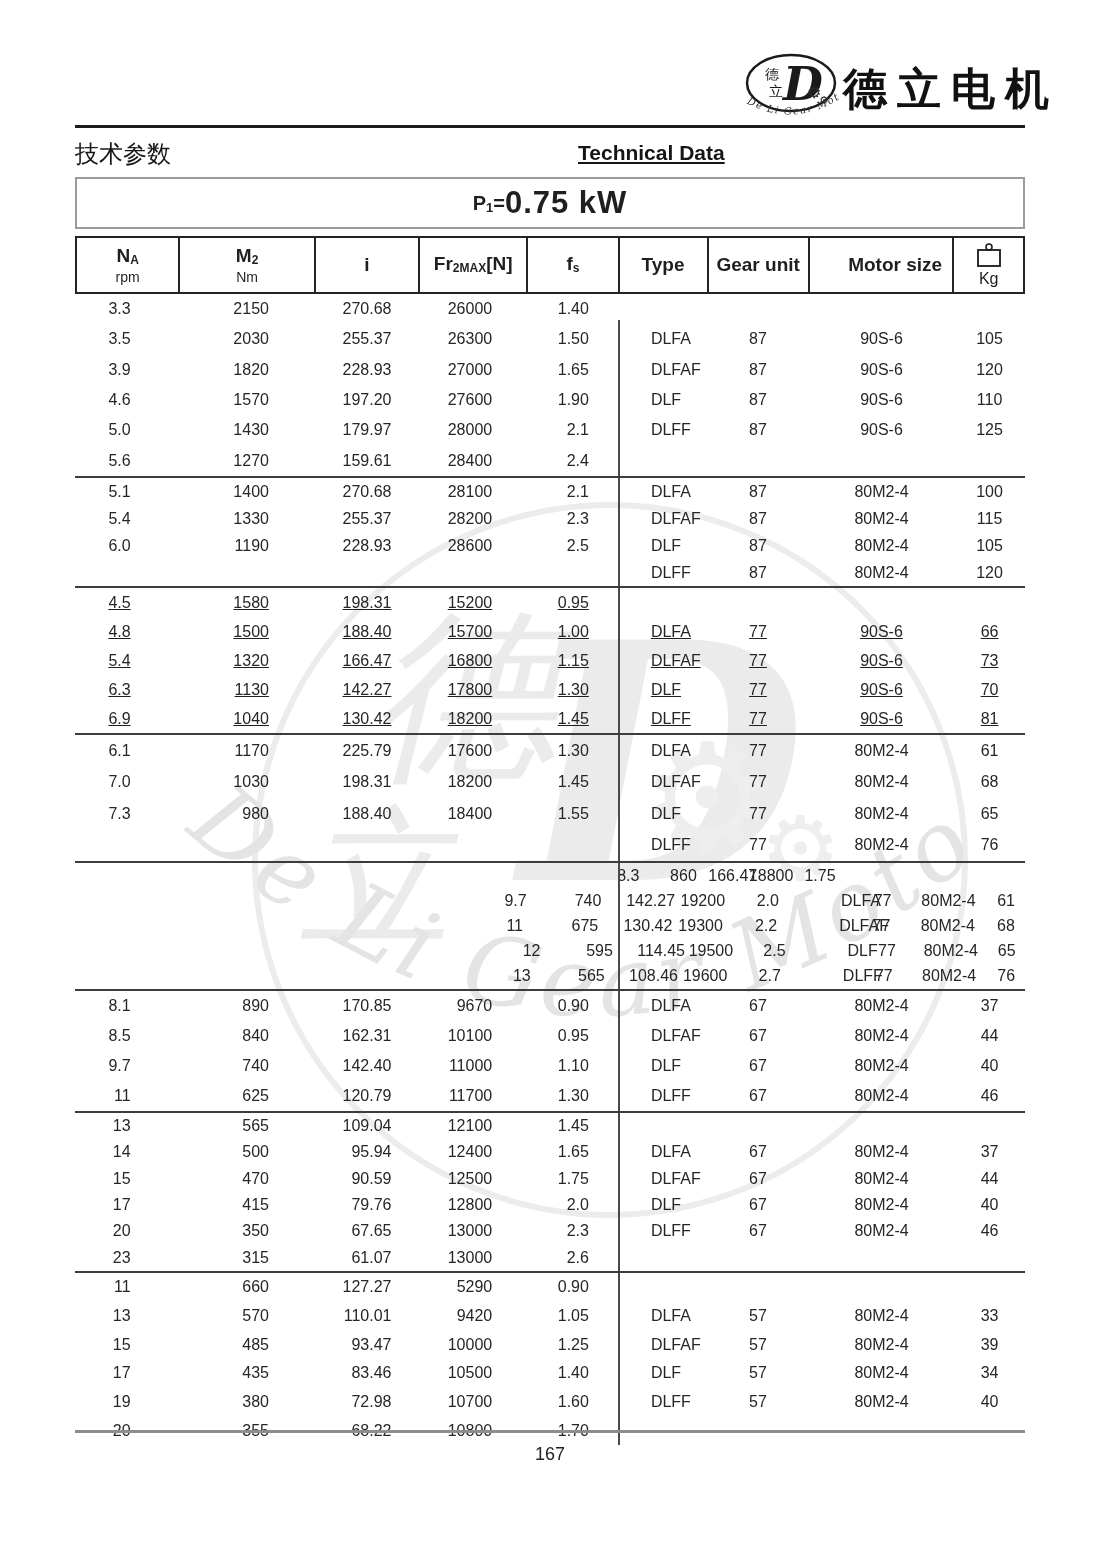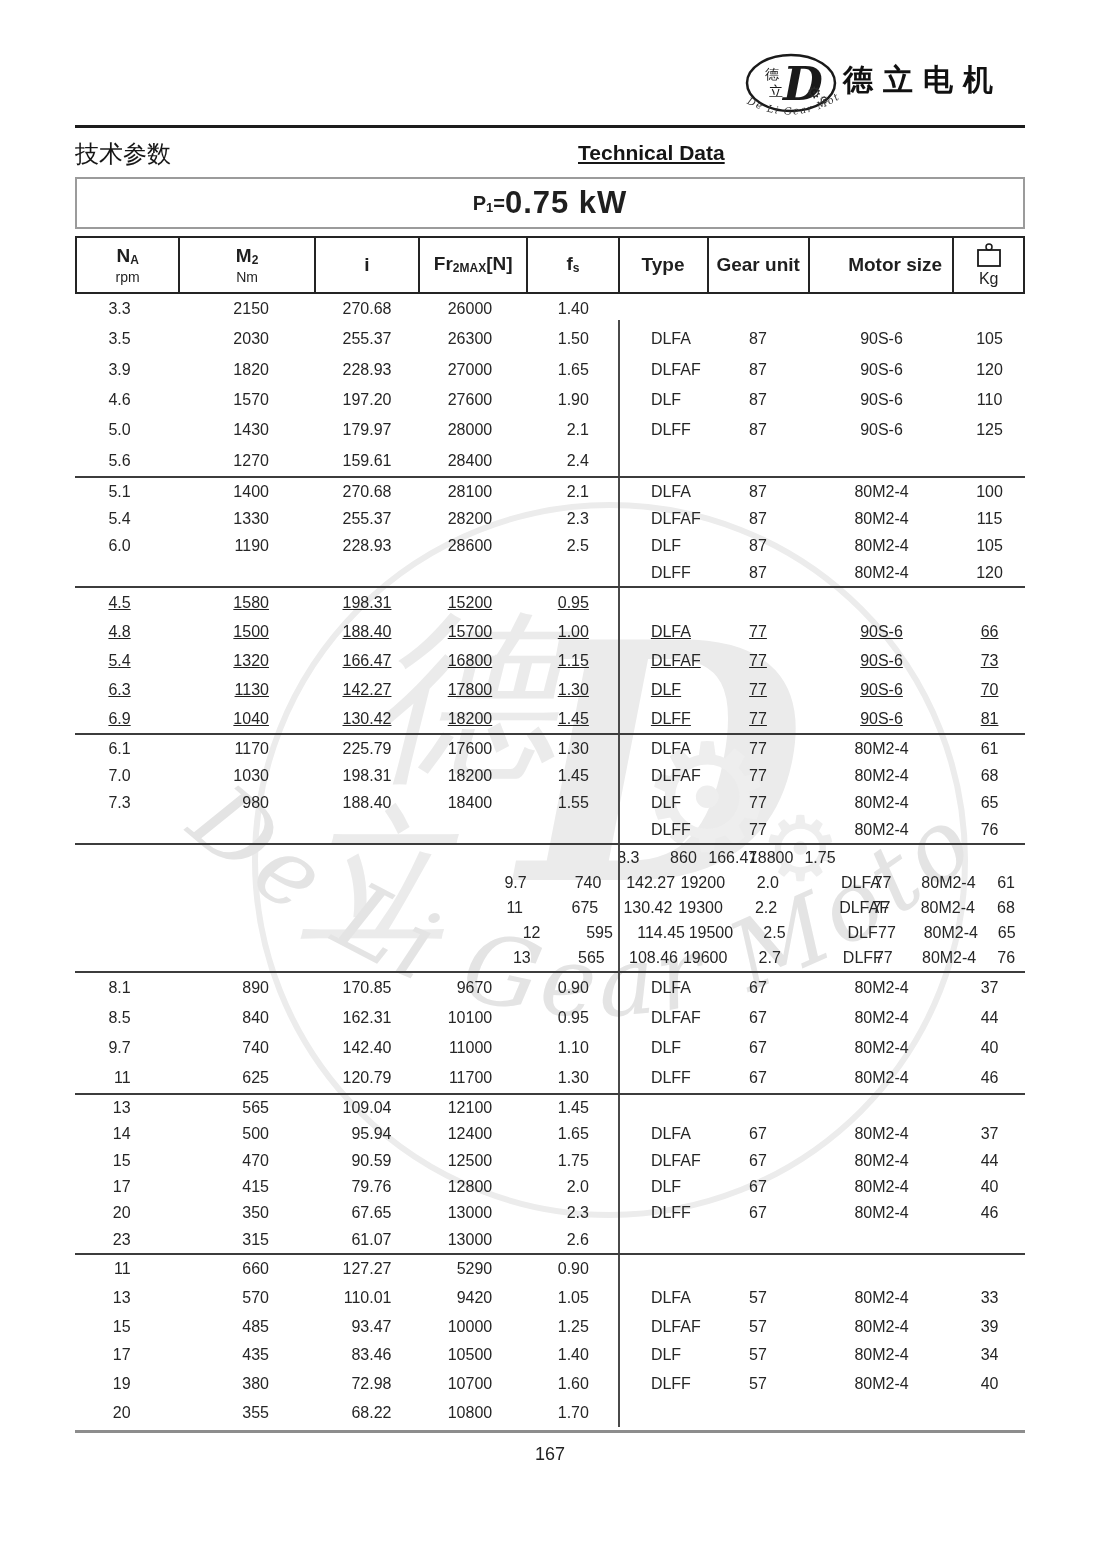--- a/index.html
+++ b/index.html
@@ -4,21 +4,21 @@
 <style>
   html,body{margin:0;padding:0;background:#ffffff;}
   .page{position:relative;width:1100px;height:1555px;background:#ffffff;overflow:hidden;
         font-family:"Liberation Sans","DejaVu Sans",sans-serif;color:#1f1f1f;}
   
   .watermark{position:absolute;left:0;top:0;z-index:0;pointer-events:none;}
   .wm-serif{font-family:"DejaVu Serif","Liberation Serif",serif;}
   
   .content{position:absolute;inset:0;z-index:1;}
   .logo-svg{position:absolute;left:733px;top:50px;}
-  .brand{position:absolute;left:843px;top:60px;font-size:30px;font-weight:bold;
+  .brand{position:absolute;left:843px;top:60px;font-size:44px;font-weight:bold;
          font-family:"DejaVu Serif","Liberation Serif",serif;letter-spacing:10px;color:#111;}
   .rule-top{position:absolute;left:75px;top:125px;width:950px;height:3px;background:#1c1c1c;}
   .title-cn{position:absolute;left:75px;top:138px;font-size:24px;font-weight:normal;color:#161616;}
   .title-en{position:absolute;left:578px;top:141px;font-size:21px;font-weight:bold;color:#161616;text-decoration:underline;}
   .power-box{position:absolute;left:75px;top:177px;width:950px;height:52px;box-sizing:border-box;
              border:2px solid #9b9b9b;display:flex;align-items:center;justify-content:center;background:transparent;}
   .p-small{font-size:20px;font-weight:bold;}
   .p-small .psub{font-size:13px;font-weight:bold;position:relative;bottom:-2px;}
   .p-big{font-size:31px;font-weight:bold;letter-spacing:1px;}
   
@@ -30,21 +30,21 @@
   .hmain{font-size:19px;font-weight:bold;line-height:20px;}
   .hsub{font-size:12px;font-weight:bold;position:relative;bottom:-2px;}
   .hunit{font-size:14px;line-height:16px;margin-top:1px;}
   .w1{width:10.7%;} .w2{width:14.35%;} .w3{width:11.0%;} .w4{width:11.45%;} .w5{width:9.65%;}
   .w6{width:9.4%;} .w7{width:10.7%;} .w8{width:15.3%;padding-left:28px;} .w9{width:7.45%;}
   .kg-icon{display:block;margin-bottom:1px;}
   
   .tbody{position:absolute;left:75px;top:294px;width:950px;}
   .group{position:relative;box-sizing:border-box;border-bottom:2px solid #3c3c3c;
          display:flex;flex-direction:column;}
-  .group-0{height:184px;} .group-1{height:110px;} .group-2{height:147px;text-decoration:underline;} .group-3{height:110px;}
+  .group-0{height:184px;} .group-1{height:110px;} .group-2{height:147px;text-decoration:underline;} .group-3{height:128px;}
   .group-4{height:128px;align-items:flex-end;} .group-5{height:122px;} .group-6{height:160px;} .group-7{height:172px;border-bottom:none;}
   .divider{position:absolute;left:57.15%;top:0;bottom:0;width:2px;background:#4a4a4a;}
   .group-0 .divider{top:26px;}
   .row{flex:1;display:flex;align-items:center;}
   .cell{box-sizing:border-box;display:flex;align-items:center;white-space:nowrap;
         font-size:16px;color:#262626;}
   .c1{width:10.7%;justify-content:flex-end;padding-right:46px;}
   .c2{width:14.35%;justify-content:flex-end;padding-right:44px;}
   .c3{width:11.0%;justify-content:flex-end;padding-right:26px;}
   .c4{width:11.45%;justify-content:flex-end;padding-right:34px;}

